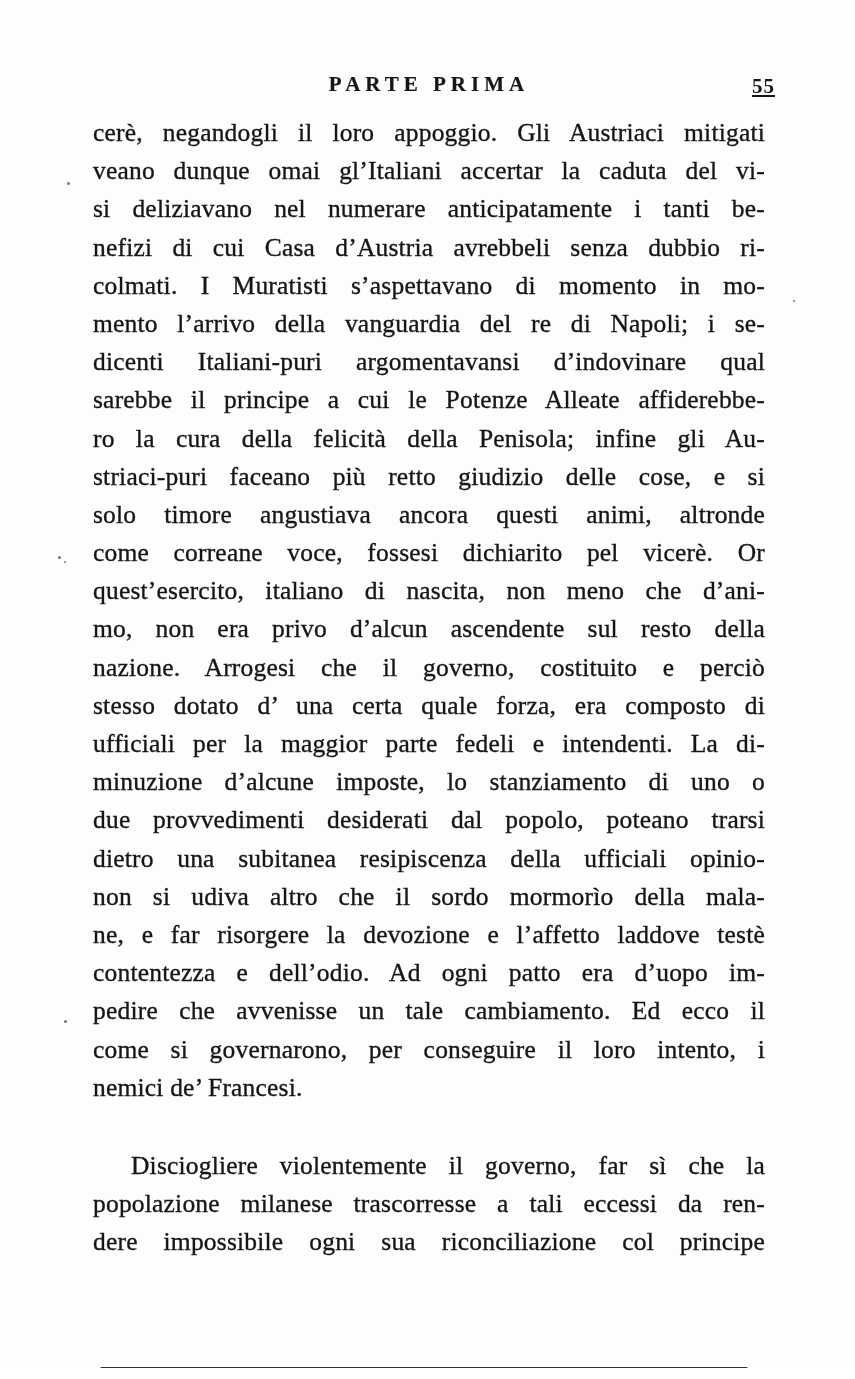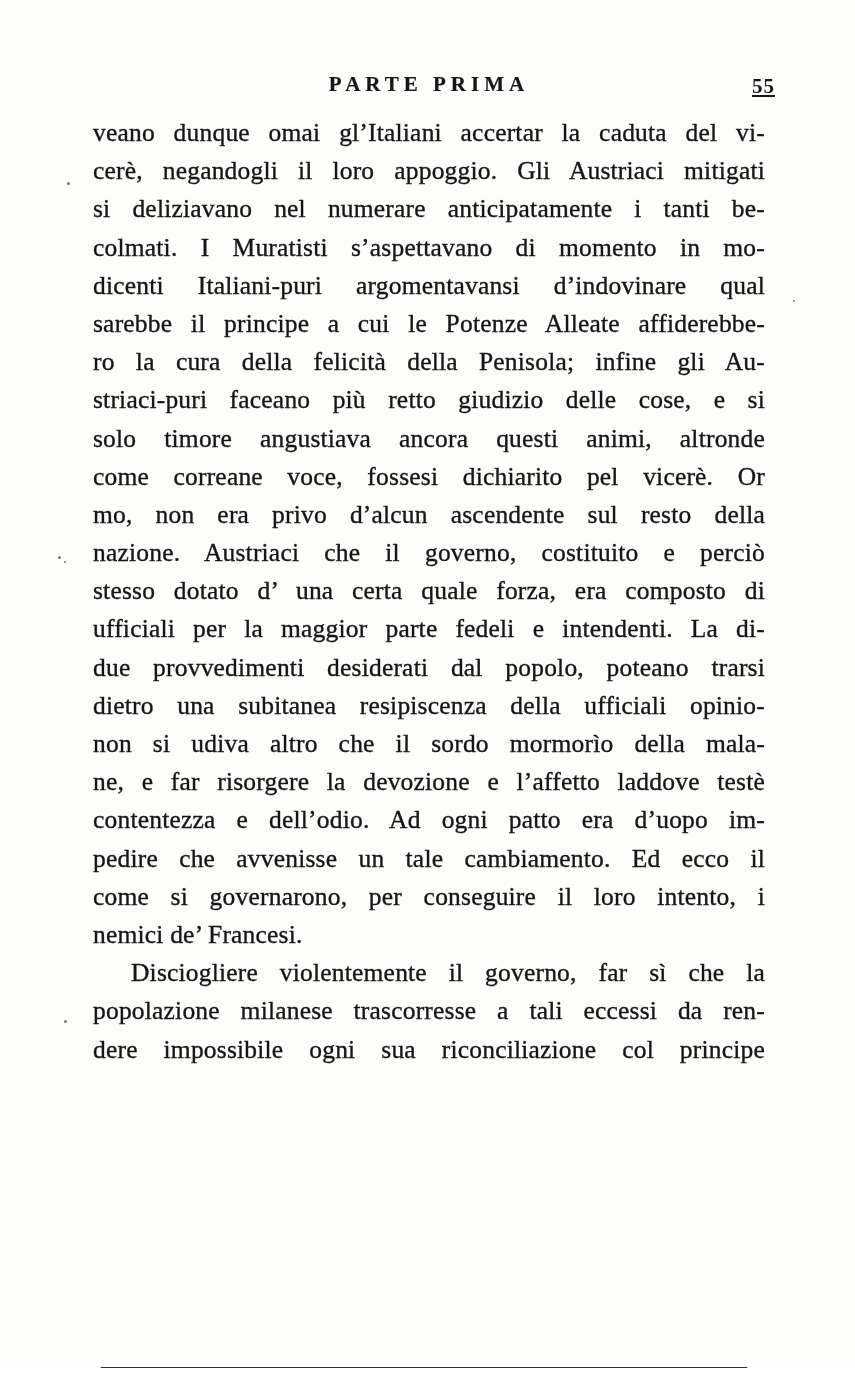--- a/index.html
+++ b/index.html
@@ -50,20 +50,21 @@
     -webkit-text-stroke: 0.35px currentColor;
     white-space: normal;
     overflow: visible;
   }
   .text-line.para-end {
     text-align: left;
     text-align-last: left;
   }
   .text-line.indent {
     text-indent: 38px;
+    margin-top: 40px;
   }
   .scan-speck {
     position: absolute;
     border-radius: 50%;
     opacity: 0.65;
   }
   .scan-artifact-bar {
     position: absolute;
     left: 100px;
     top: 1367px;
@@ -75,34 +76,38 @@
 </head>
 <body>
 
 <div class="page" style="background: rgb(253, 253, 251); color: rgb(22, 22, 22);">
 
   <div class="running-header">PARTE PRIMA</div>
 
   <div class="page-number">55</div>
 
   <div class="page-body">
+      <div class="text-line">cerè, negandogli il loro appoggio. Gli Austriaci mitigati</div>
       <div class="text-line">veano dunque omai gl’Italiani accertar la caduta del vi-</div>
-      <div class="text-line">cerè, negandogli il loro appoggio. Gli Austriaci mitigati</div>
       <div class="text-line">si deliziavano nel numerare anticipatamente i tanti be-</div>
+      <div class="text-line">nefizi di cui Casa d’Austria avrebbeli senza dubbio ri-</div>
       <div class="text-line">colmati. I Muratisti s’aspettavano di momento in mo-</div>
+      <div class="text-line">mento l’arrivo della vanguardia del re di Napoli; i se-</div>
       <div class="text-line">dicenti Italiani-puri argomentavansi d’indovinare qual</div>
       <div class="text-line">sarebbe il principe a cui le Potenze Alleate affiderebbe-</div>
       <div class="text-line">ro la cura della felicità della Penisola; infine gli Au-</div>
       <div class="text-line">striaci-puri faceano più retto giudizio delle cose, e si</div>
       <div class="text-line">solo timore angustiava ancora questi animi, altronde</div>
       <div class="text-line">come correane voce, fossesi dichiarito pel vicerè. Or</div>
+      <div class="text-line">quest’esercito, italiano di nascita, non meno che d’ani-</div>
       <div class="text-line">mo, non era privo d’alcun ascendente sul resto della</div>
-      <div class="text-line">nazione. Austriaci che il governo, costituito e perciò</div>
+      <div class="text-line">nazione. Arrogesi che il governo, costituito e perciò</div>
       <div class="text-line">stesso dotato d’ una certa quale forza, era composto di</div>
       <div class="text-line">ufficiali per la maggior parte fedeli e intendenti. La di-</div>
+      <div class="text-line">minuzione d’alcune imposte, lo stanziamento di uno o</div>
       <div class="text-line">due provvedimenti desiderati dal popolo, poteano trarsi</div>
       <div class="text-line">dietro una subitanea resipiscenza della ufficiali opinio-</div>
       <div class="text-line">non si udiva altro che il sordo mormorìo della mala-</div>
       <div class="text-line">ne, e far risorgere la devozione e l’affetto laddove testè</div>
       <div class="text-line">contentezza e dell’odio. Ad ogni patto era d’uopo im-</div>
       <div class="text-line">pedire che avvenisse un tale cambiamento. Ed ecco il</div>
       <div class="text-line">come si governarono, per conseguire il loro intento, i</div>
       <div class="text-line para-end">nemici de’ Francesi.</div>
       <div class="text-line indent">Disciogliere violentemente il governo, far sì che la</div>
       <div class="text-line">popolazione milanese trascorresse a tali eccessi da ren-</div>

